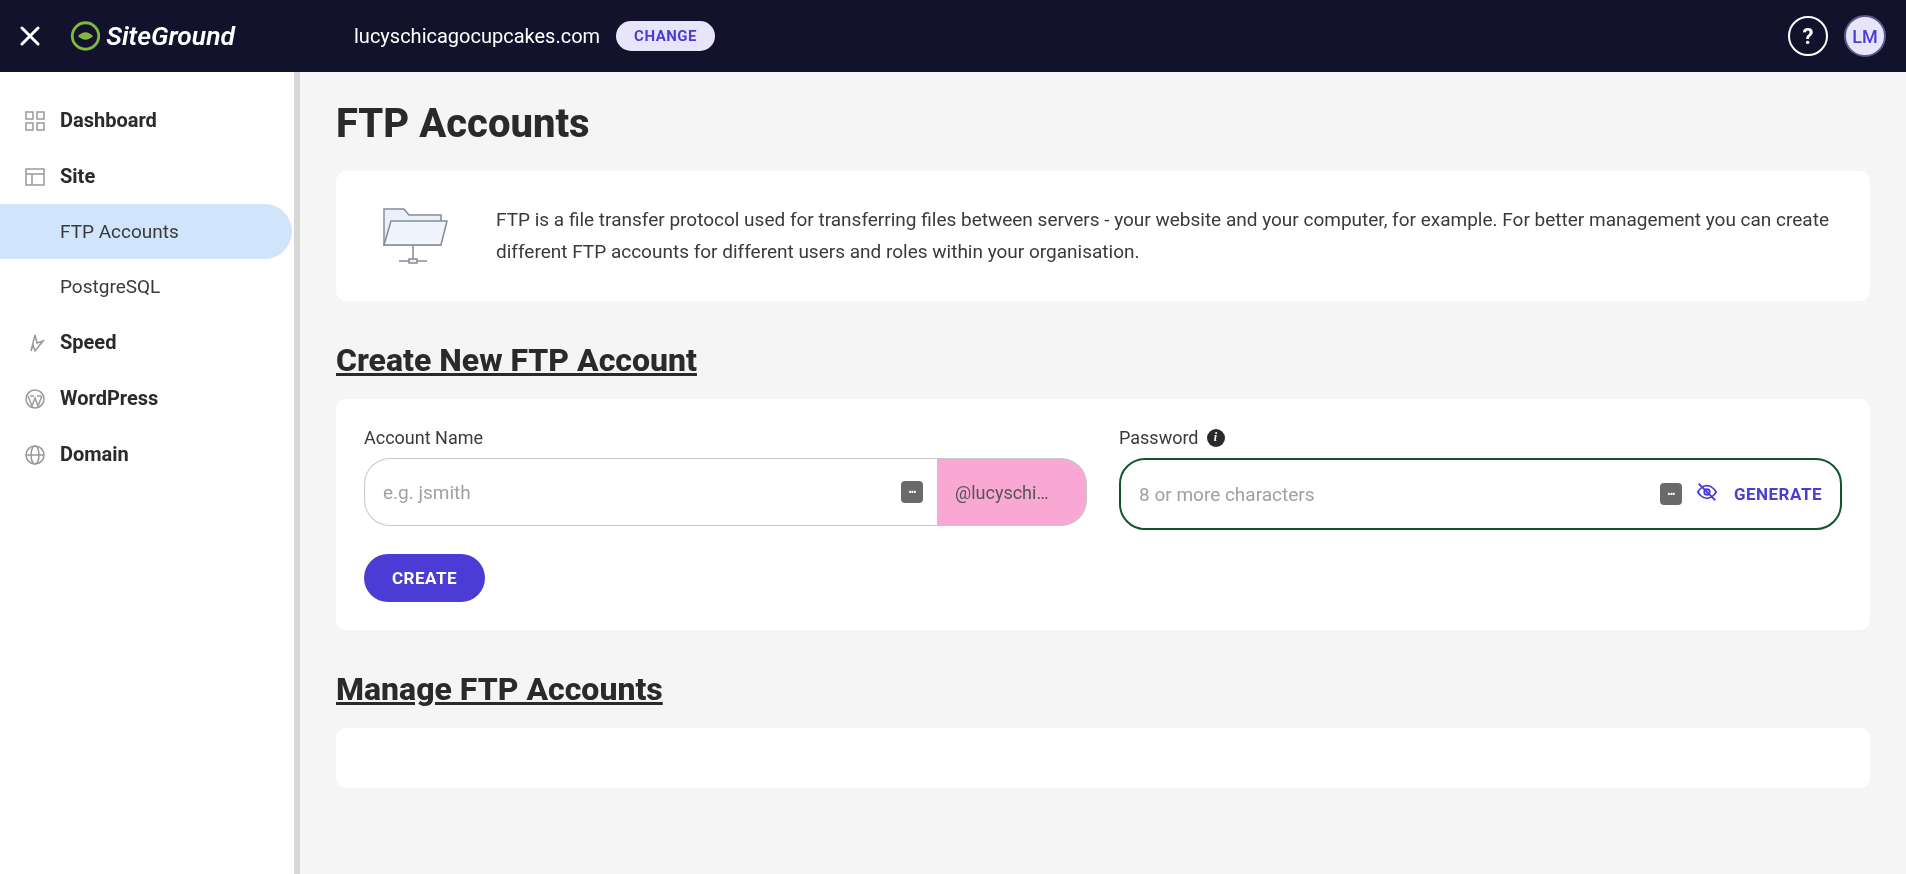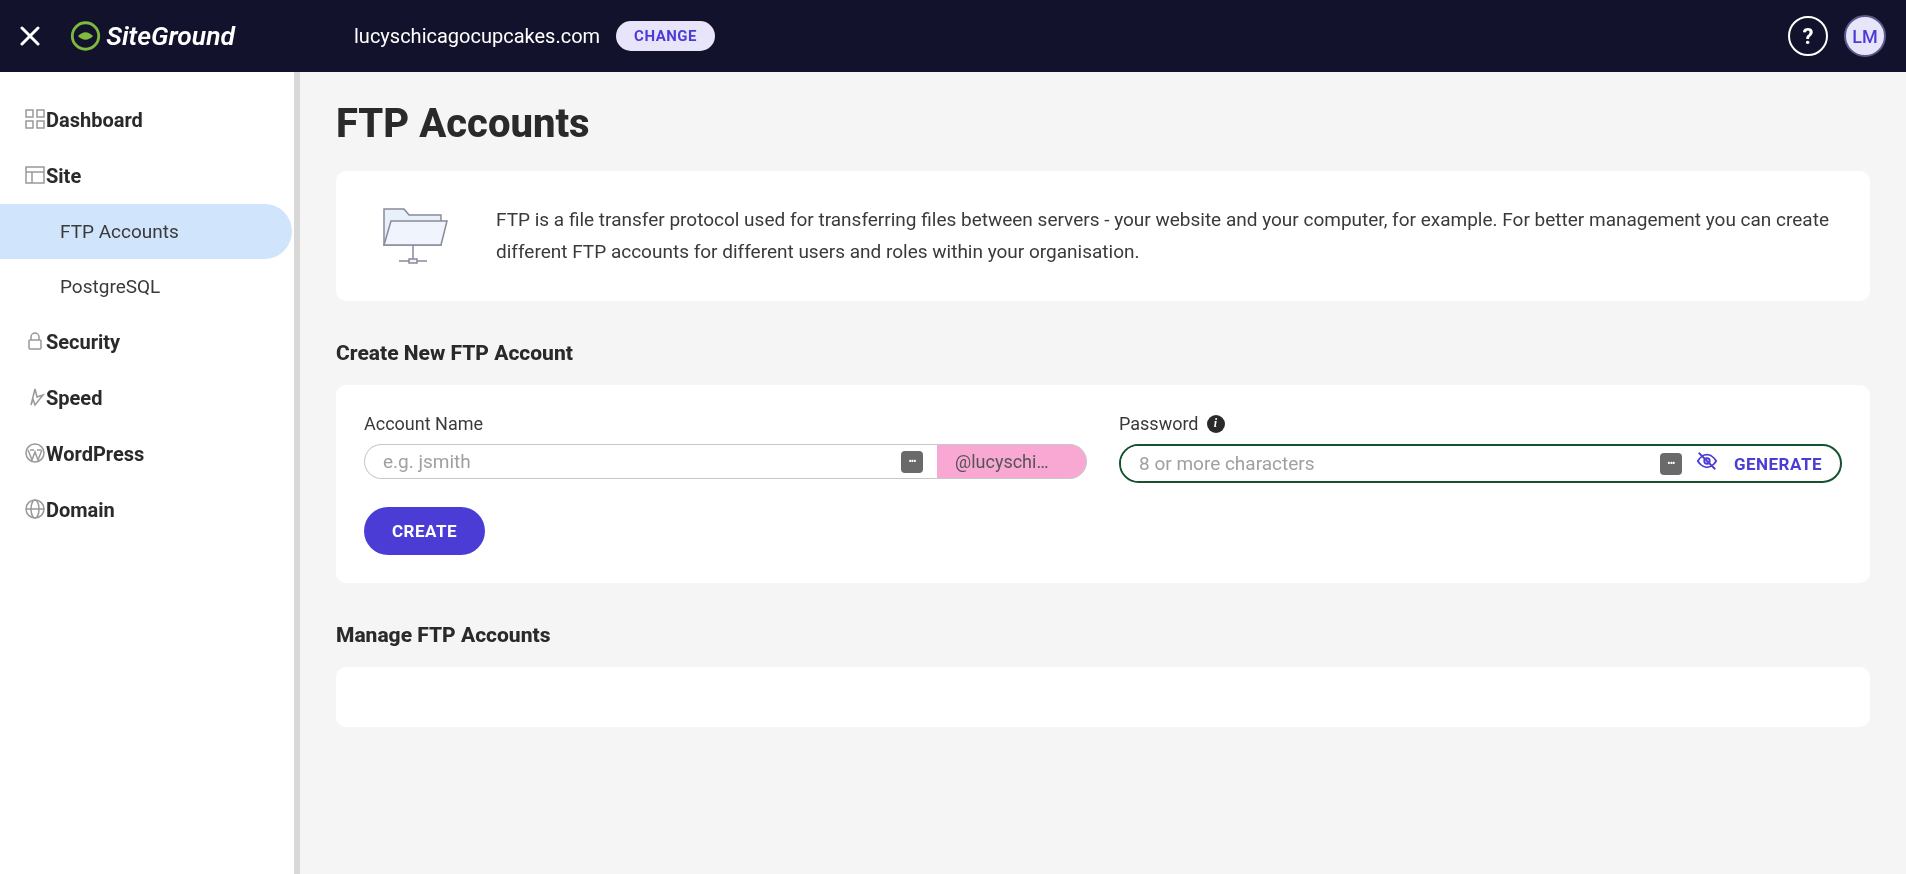--- a/index.html
+++ b/index.html
@@ -12,43 +12,43 @@
     .domain-name { color: white; font-size: 20px; margin-right: 16px; }
     .change-btn { background: #e8e5fa; color: #4b3cd6; border: none; padding: 6px 18px; border-radius: 18px; font-weight: 700; font-size: 15px; cursor: pointer; letter-spacing: 0.5px; }
     .header-right { margin-left: auto; display: flex; align-items: center; gap: 16px; }
     .help-icon { width: 40px; height: 40px; border: 2px solid white; border-radius: 50%; display: flex; align-items: center; justify-content: center; color: white; font-size: 22px; font-weight: bold; cursor: pointer; }
     .avatar { width: 42px; height: 42px; border-radius: 50%; background: #e8e5fa; color: #4b3cd6; display: flex; align-items: center; justify-content: center; font-size: 18px; font-weight: 500; border: 2px solid #5a5a8a; cursor: pointer; }
     
     .layout { display: flex; height: calc(100% - 72px); }
     .sidebar { width: 300px; background: white; padding-top: 20px; position: relative; }
     .sidebar::after { content: ''; position: absolute; right: 0; top: 0; bottom: 0; width: 6px; background: #d8d8d8; }
     
-    .sidebar-item { display: flex; align-items: flex-start; padding: 16px 24px; cursor: pointer; font-size: 20px; font-weight: 700; color: #2a2a2a; }
+    .sidebar-item { display: flex; align-items: flex-end; padding: 16px 24px; cursor: pointer; font-size: 20px; font-weight: 700; color: #2a2a2a; gap: 14px; }
     .sidebar-item .icon { width: 22px; height: 22px; display: flex; align-items: center; justify-content: center; opacity: 0.6; }
     .sidebar-subitem { padding: 16px 24px 16px 60px; cursor: pointer; font-size: 19px; color: #3a3a3a; font-weight: 400; }
     .sidebar-subitem.active { background: #d0e5fc; border-radius: 0 32px 32px 0; margin-right: 8px; }
     
     .main { flex: 1; padding: 28px 36px; overflow-y: auto; }
     .page-title { font-size: 40px; font-weight: 800; color: #2a2a2a; margin-bottom: 24px; }
     
     .info-card { background: white; border-radius: 10px; padding: 20px 28px; display: flex; gap: 32px; align-items: center; margin-bottom: 40px; }
     .info-icon { width: 100px; flex-shrink: 0; display: flex; justify-content: center; }
     .info-text { font-size: 19px; line-height: 1.7; color: #3a3a3a; }
     
-    .section-title { font-size: 21px; font-weight: 800; color: #2a2a2a; margin-bottom: 20px; }
+    .section-title { font-size: 32px; font-weight: 800; color: #2a2a2a; margin-bottom: 20px; text-decoration: underline; }
     
     .form-card { background: white; border-radius: 10px; padding: 28px; display: flex; flex-direction: column; margin-bottom: 40px; }
     .form-row { display: flex; gap: 32px; margin-bottom: 24px; justify-content: space-between; }
     .form-group { flex: 1; }
     .form-label { font-size: 18px; color: #3a3a3a; margin-bottom: 10px; display: flex; align-items: center; gap: 8px; }
     .info-badge { width: 18px; height: 18px; background: #2a2a2a; color: white; border-radius: 50%; display: inline-flex; align-items: center; justify-content: center; font-size: 12px; font-weight: bold; font-style: italic; font-family: serif; }
     
     .input-wrap { display: flex; align-items: stretch; }
     .input-box { position: relative; flex: 1; }
-    .text-input { width: 100%; height: 35px; border: 1px solid #c7c7c7; border-radius: 26px; padding: 0 48px 0 18px; font-size: 19px; color: #333; outline: none; }
+    .text-input { width: 100%; height: 68px; border: 1px solid #c7c7c7; border-radius: 26px; padding: 0 48px 0 18px; font-size: 19px; color: #333; outline: none; }
     .text-input::placeholder { color: #a0a0a0; }
     .input-suffix-icon { position: absolute; right: 14px; top: 50%; transform: translateY(-50%); width: 22px; height: 22px; background: #6a6a6a; border-radius: 4px; display: flex; align-items: center; justify-content: center; }
     .input-suffix-icon::before { content: '•••'; color: white; font-size: 10px; letter-spacing: -1px; }
     .domain-suffix { background: #f9a8d4; border: 1px solid #c7c7c7; border-left: none; border-radius: 0 26px 26px 0; padding: 0 18px; display: flex; align-items: center; font-size: 18px; color: #555; width: 150px; overflow: hidden; text-overflow: ellipsis; white-space: nowrap; }
     .input-box.with-suffix .text-input { border-radius: 26px 0 0 26px; border-right: none; }
     .pw-input-box { position: relative; flex: 1; }
     .eye-icon { color: #4b3cd6; cursor: pointer; font-size: 20px; }
     .generate-btn { color: #4b3cd6; font-weight: 700; font-size: 17px; background: none; border: none; cursor: pointer; letter-spacing: 0.5px; }
     .password-input-wrapper { border: 2px solid #14532d; border-radius: 26px; display: flex; align-items: center; padding-right: 18px; }
     .password-input-wrapper .text-input { border: none; border-radius: 26px; }
@@ -98,29 +98,20 @@
         <svg width="20" height="20" viewBox="0 0 20 20" fill="none" stroke="#555" stroke-width="1.5">
             <rect x="1" y="2" width="18" height="16"></rect>
             <line x1="1" y1="7" x2="19" y2="7"></line>
             <line x1="7" y1="7" x2="7" y2="18"></line>
           </svg>
       </span>
       <span>Site</span>
     </div>
     <div class="sidebar-subitem active">FTP Accounts</div>
     <div class="sidebar-subitem">PostgreSQL</div>
-    <div class="sidebar-item">
-      <span class="icon">
-        <svg width="20" height="20" viewBox="0 0 20 20" fill="none" stroke="#555" stroke-width="1.5">
-            <rect x="4" y="9" width="12" height="9" rx="1"></rect>
-            <path d="M6 9 V6 a4 4 0 0 1 8 0 V9"></path>
-          </svg>
-      </span>
-      <span>Security</span>
-    </div>
     <div class="sidebar-item">
       <span class="icon">
         <svg width="20" height="20" viewBox="0 0 20 20" fill="none" stroke="#555" stroke-width="1.5">
             <path d="M6 18 L10 2 L12 10 L18 8 L10 18 L8 12 Z"></path>
           </svg>
       </span>
       <span>Speed</span>
     </div>
     <div class="sidebar-item">
       <span class="icon">

